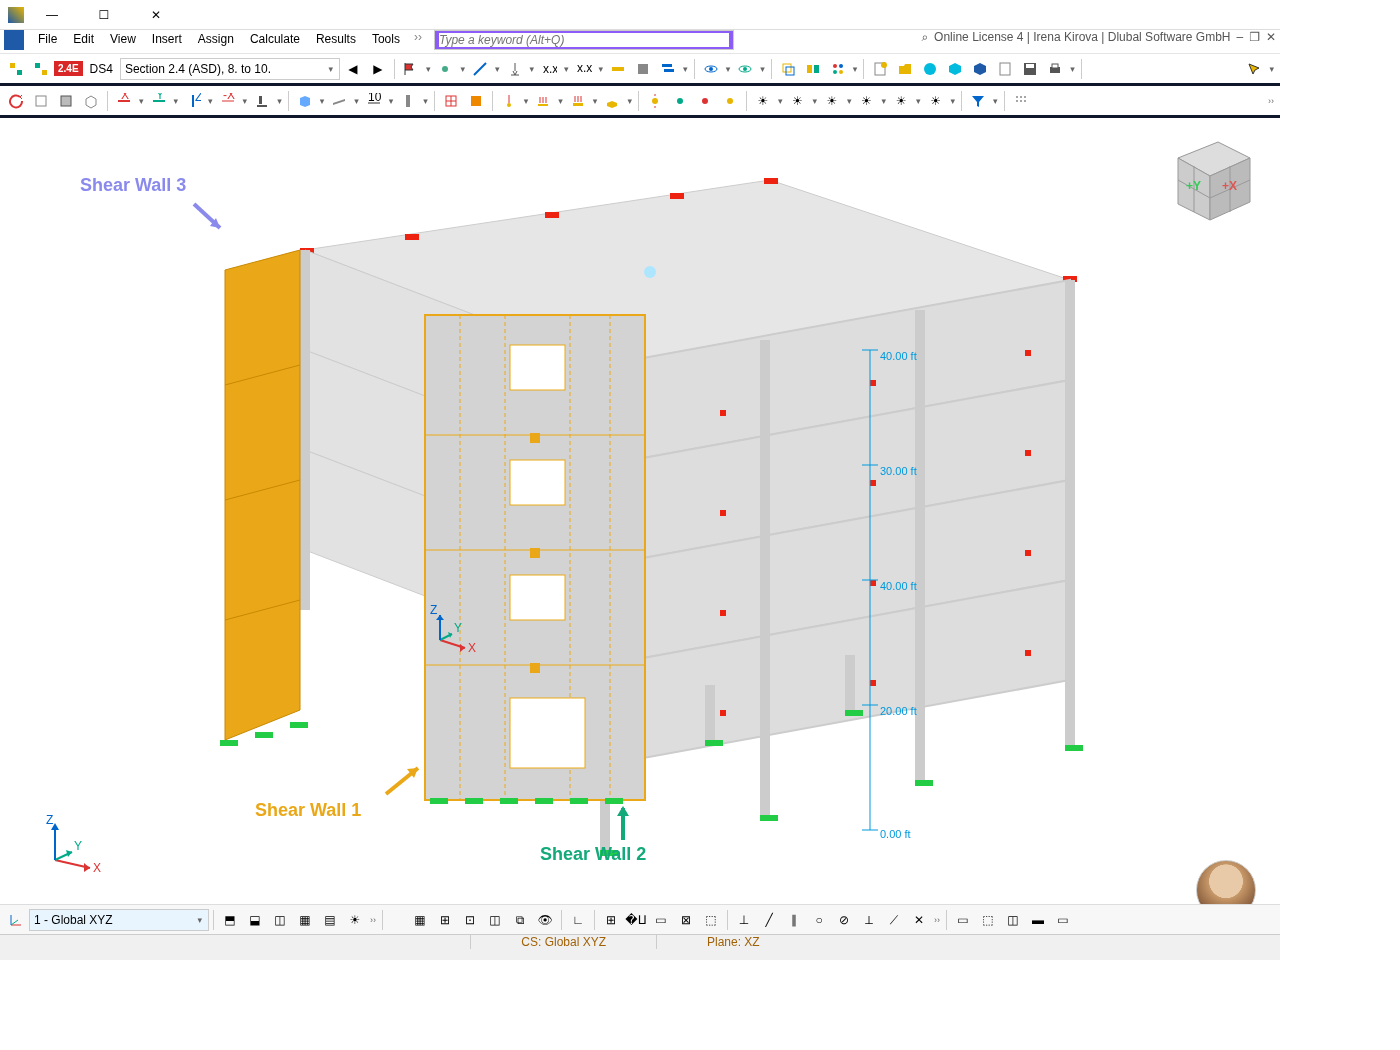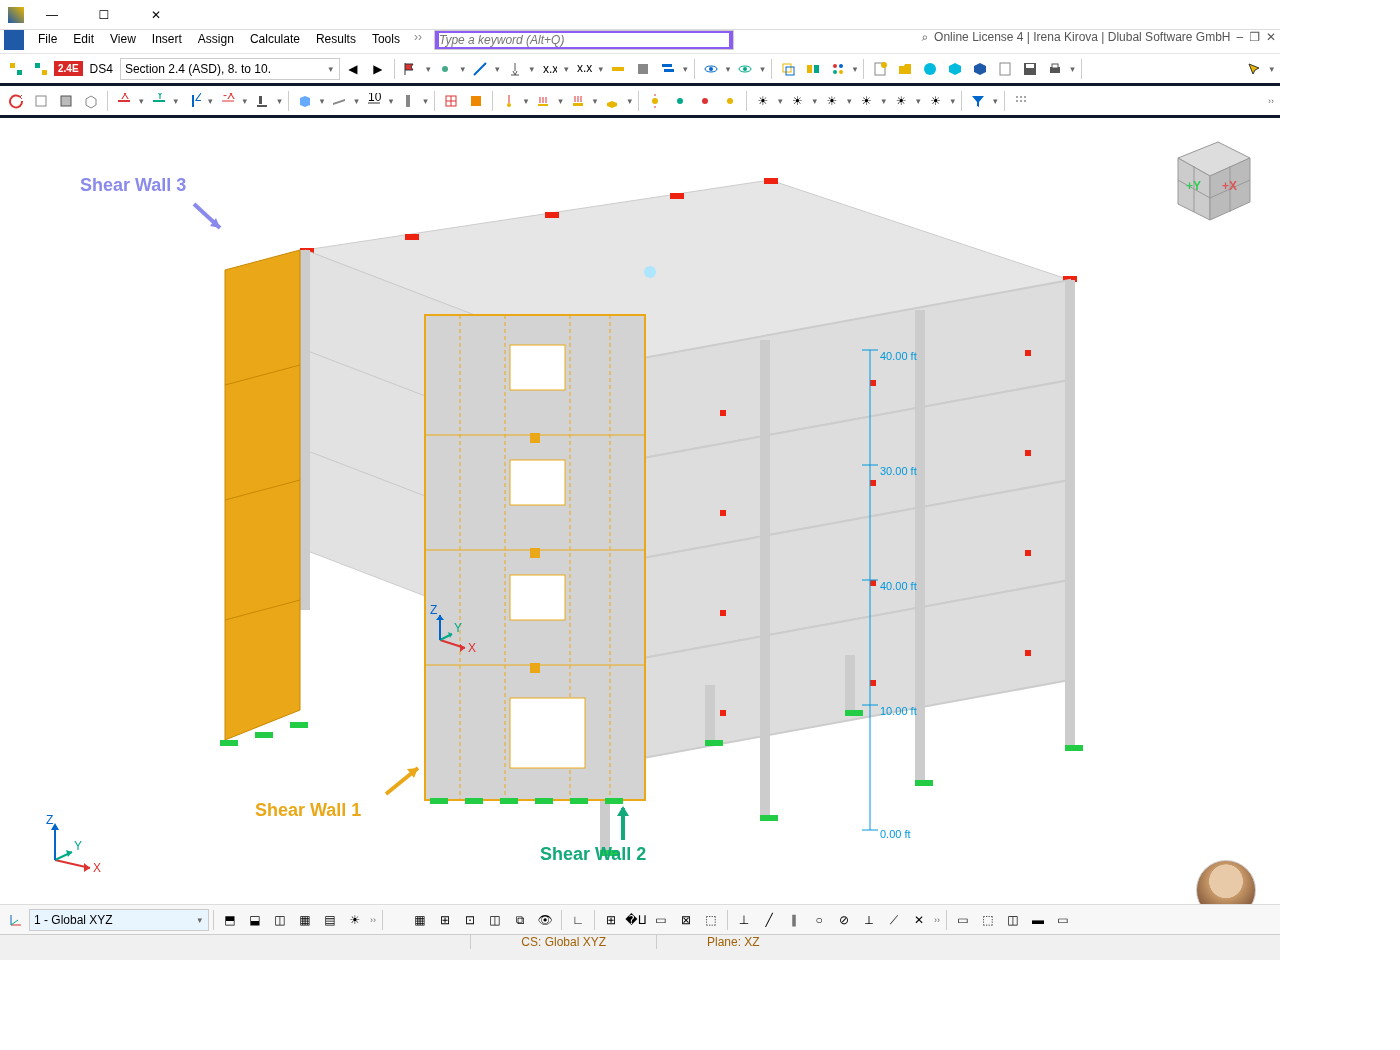--- a/index.html
+++ b/index.html
@@ -542,21 +542,21 @@
         <polygon points="0,-25 -4,-20 4,-20" fill="#06c"></polygon>
       <text x="28" y="12" fill="#d33" font-size="11">X</text>
         <text x="14" y="-8" fill="#0a8" font-size="11">Y</text>
         <text x="-10" y="-26" fill="#06c" font-size="11">Z</text>
     </g>
   </svg>
 
   <div class="dim" style="left:880px;top:230px">40.00 ft</div>
   <div class="dim" style="left:880px;top:345px">30.00 ft</div>
   <div class="dim" style="left:880px;top:460px">40.00 ft</div>
-  <div class="dim" style="left:880px;top:585px">10.00 ft</div>
+  <div class="dim" style="left:880px;top:585px">20.00 ft</div>
   <div class="dim" style="left:880px;top:708px">0.00 ft</div>
 
   <div class="annot" style="left:80px;top:55px;color:#8a8aed">Shear Wall 3</div>
   <svg style="position:absolute;left:190px;top:80px" width="40" height="40">
       <path d="M4 4 L30 28" stroke="#8a8aed" stroke-width="4"></path>
       <polygon points="30,28 20,26 26,18" fill="#8a8aed"></polygon>
     </svg>
 
   <div class="annot" style="left:255px;top:680px;color:#eaa818">Shear Wall 1</div>
   <svg style="position:absolute;left:380px;top:640px" width="50" height="40">

